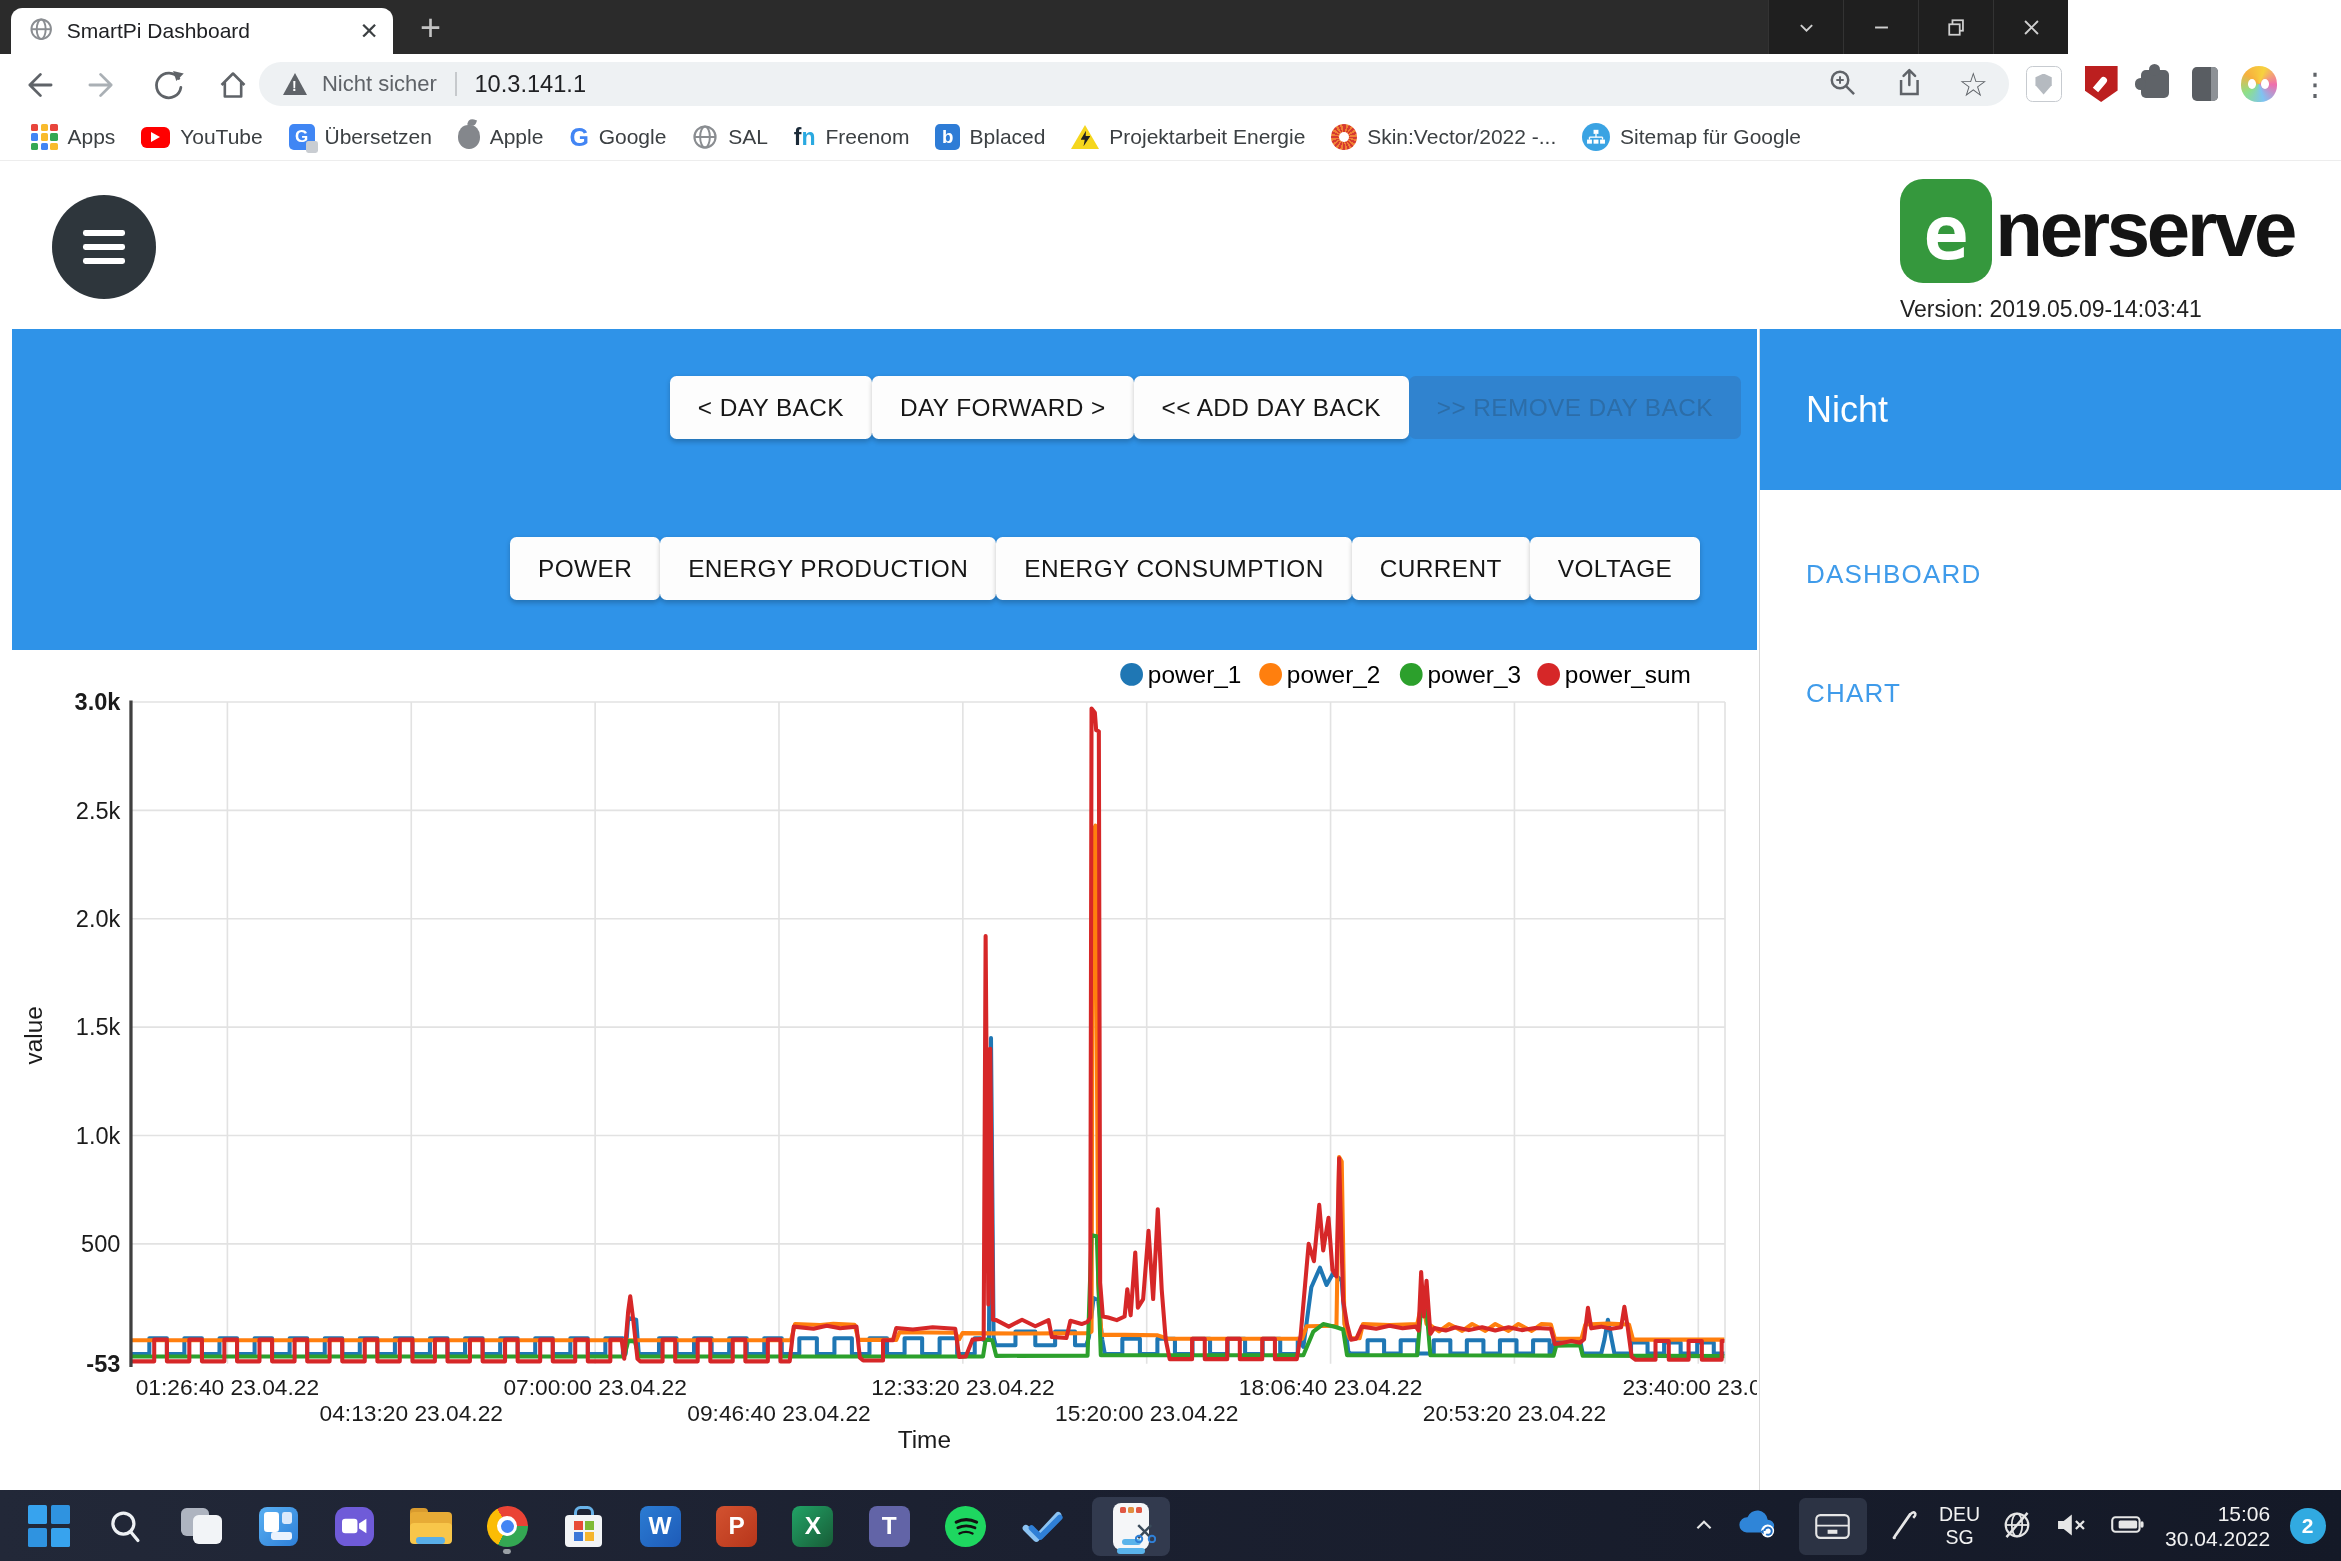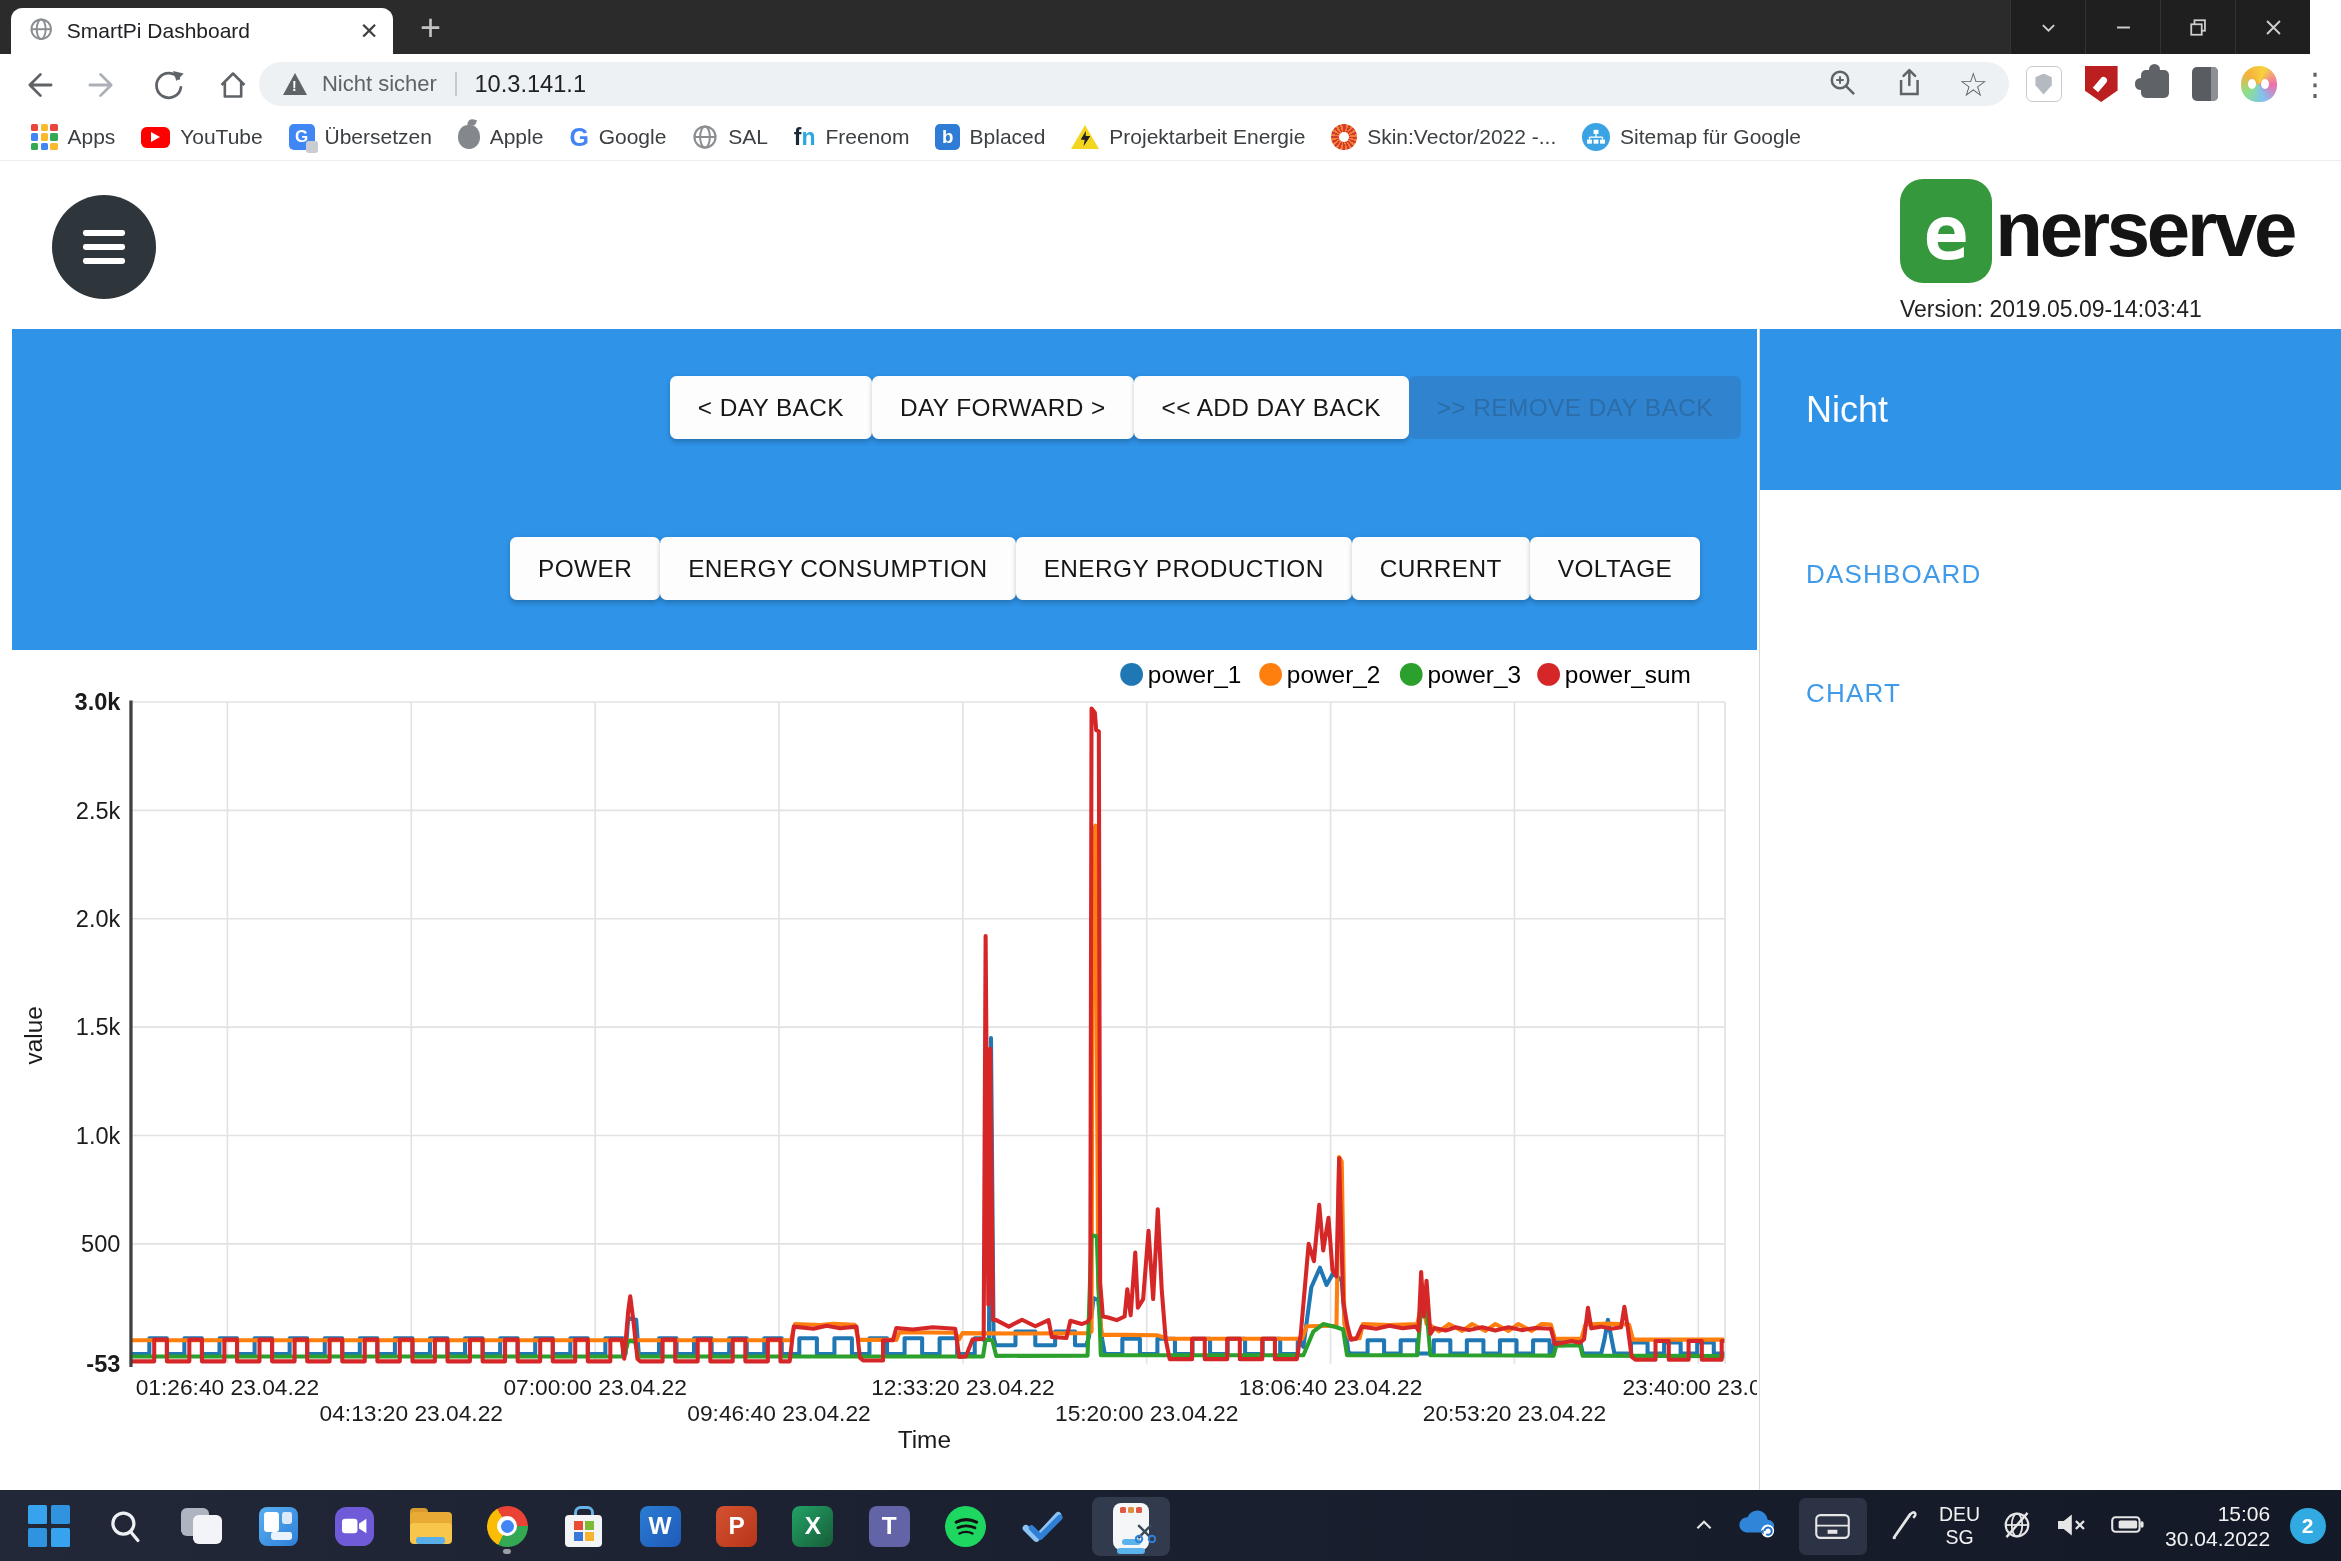--- a/index.html
+++ b/index.html
@@ -1,21 +1,21 @@
 <!DOCTYPE html>
 <html style="font-size:13px"><head>
 <meta charset="utf-8">
 <style>
   * { margin:0; padding:0; box-sizing:border-box; }
   html,body { width:2342px; height:1561px; overflow:hidden; }
   body { font-family:"Liberation Sans", sans-serif; background:#fff; }
   .screen { position:relative; width:2342px; height:1561px; overflow:hidden; background:#fff; }
 
   
-  .titlebar { position:absolute; left:0; top:0; width:2310px; height:54px; background:#2b2b2b; }
+  .titlebar { position:absolute; left:0; top:0; width:2068px; height:54px; background:#2b2b2b; }
   .tab { position:absolute; left:11.4px; top:8.1px; width:382px; height:46px; background:#fff;
          border-radius:11.4px 11.4px 0 0; display:flex; align-items:center; padding:0 14.6px 0 18px; }
   .tab-title { flex:1; font-size:21px; color:#202124; margin-left:13px; white-space:nowrap; overflow:hidden; }
   .tab-close { font-size:23px; color:#3c4043; line-height:1; }
   .new-tab { position:absolute; left:411px; top:11.4px; width:39px; height:36px; color:#c3c3c3;
              font-size:36px; line-height:33px; text-align:center; }
   .win-controls { position:absolute; right:0; top:0; height:54px; display:flex; }
   .win-btn { width:75px; height:54px; background:#1f1f1f; display:flex; align-items:center; justify-content:center;
              border-left:0.8px solid #333; }
 
@@ -312,22 +312,22 @@
 
     <div class="blue-panel">
       <div class="btn-row row1" id="nav-btn-row">
           <button class="pbtn">&lt; DAY BACK</button>
           <button class="pbtn">DAY FORWARD &gt;</button>
           <button class="pbtn">&lt;&lt; ADD DAY BACK</button>
           <button class="pbtn disabled">&gt;&gt; REMOVE DAY BACK</button>
         </div>
       <div class="btn-row row2" id="view-btn-row">
           <button class="pbtn">POWER</button>
+          <button class="pbtn">ENERGY PRODUCTION</button>
           <button class="pbtn">ENERGY CONSUMPTION</button>
-          <button class="pbtn">ENERGY PRODUCTION</button>
           <button class="pbtn">CURRENT</button>
           <button class="pbtn">VOLTAGE</button>
         </div>
     </div>
 
     <div class="sidebar">
       <div class="side-head">
         <span class="side-title">Nicht</span>
       </div>
       <div class="side-links" id="side-links">

